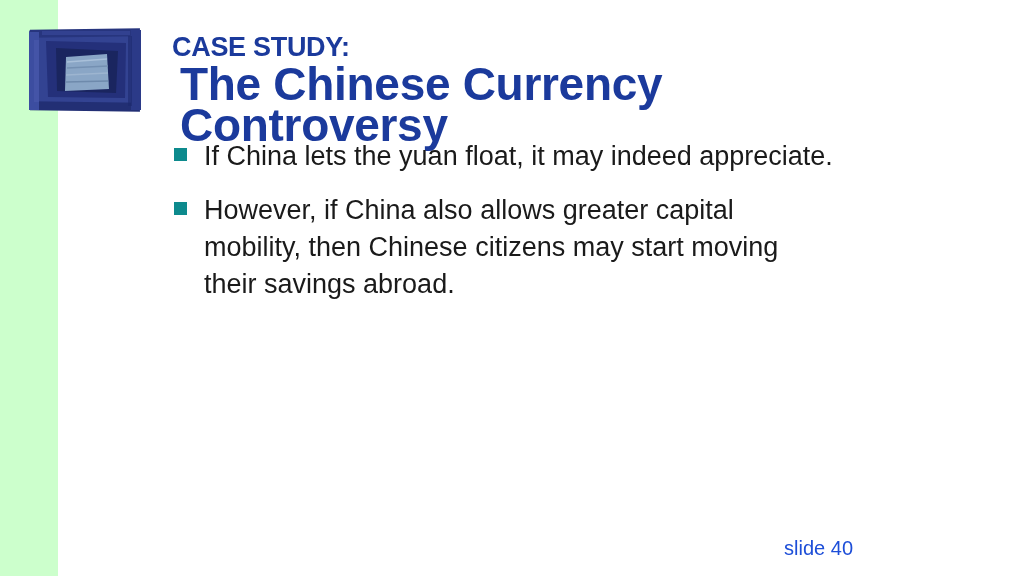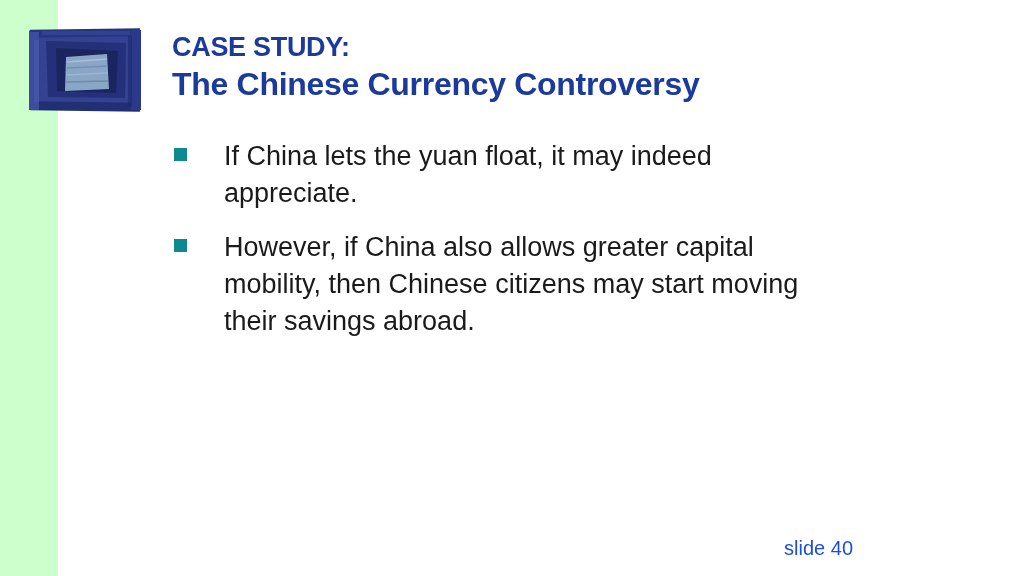--- a/index.html
+++ b/index.html
@@ -30,34 +30,34 @@
     left: 172px; top: 31px;
     color: #1b3a9c;
     letter-spacing: -0.3px;
   }
   .header .kicker {
     font-size: 27px;
     font-weight: bold;
     line-height: 33px;
   }
   .header .title {
-    font-size: 32px;
+    font-size: 46px;
     font-weight: bold;
     line-height: 41px;
+    margin-left: 8px;
   }
   .content {
     position: absolute;
     left: 174px; top: 138px;
     width: 660px;
   }
   .bullet {
     display: flex;
     align-items: flex-start;
     margin-bottom: 17px;
-    gap: 20px;
   }
   .bullet-marker {
     flex: 0 0 13px;
     width: 13px; height: 13px;
     margin-top: 10px;
     margin-right: 17px;
     background: #0d8a8d;
   }
   .bullet-text {
     font-size: 27px;

